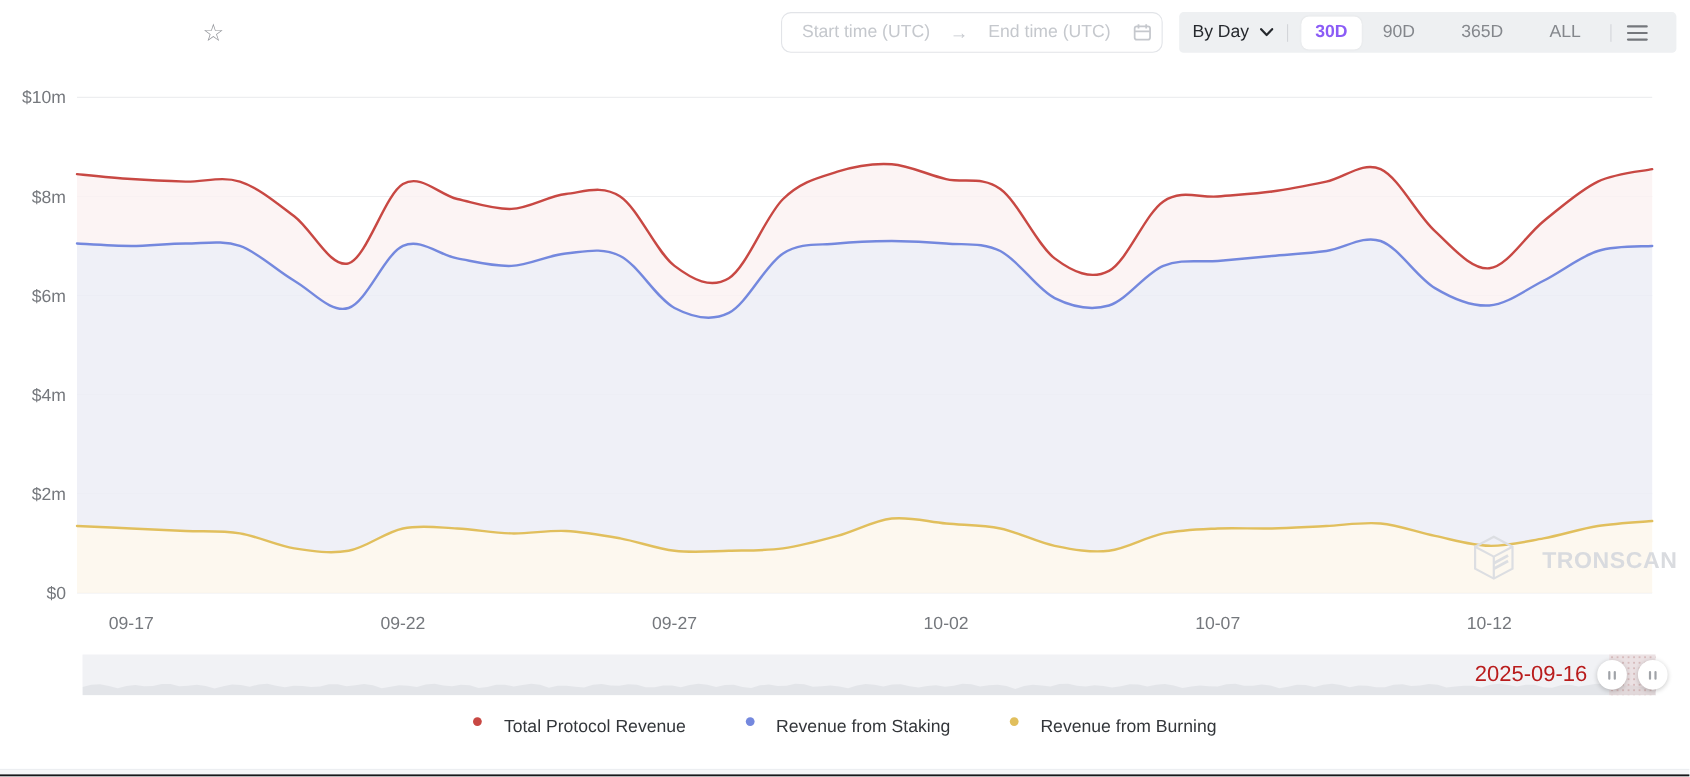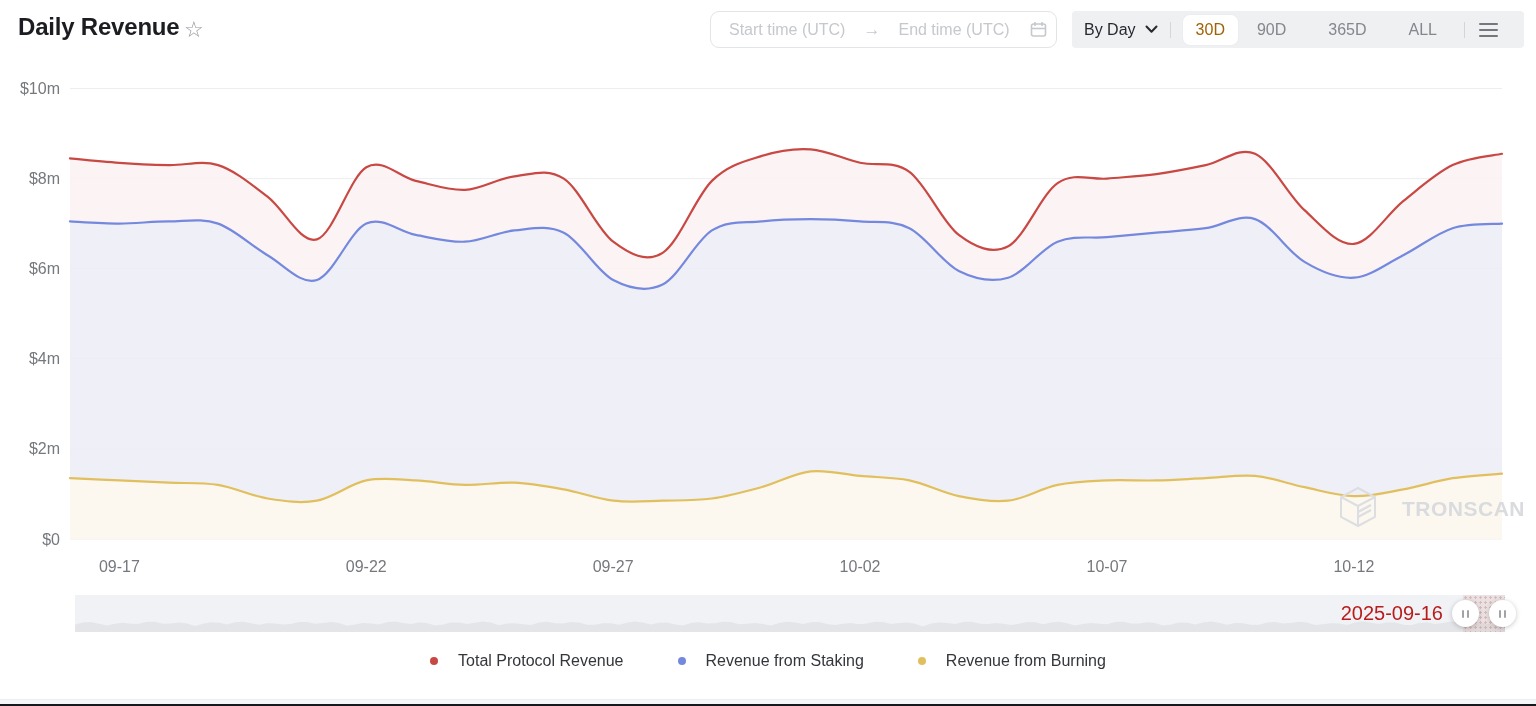--- a/index.html
+++ b/index.html
@@ -16,21 +16,21 @@
   .daterange .arrow { color:#c5c8cd; font-size:17px; margin:0 18px; }
   .daterange .cal { margin-left:auto; display:flex; }
 
   
   .controls { position:absolute; left:1072px; top:11px; width:452px; height:37px; background:#eef0f2; border-radius:4px; display:flex; align-items:center; padding:0 12px; }
   .gran { display:flex; align-items:center; cursor:pointer; }
   .gran-label { font-size:16px; color:#26292e; }
   .gran .chev { margin-left:9px; display:flex; }
   .vsep { width:1px; height:16px; background:#d3d5d9; margin:0 12px; }
   .range-btn { font-size:16px; color:#84878c; padding:6px 13px; border-radius:7px; cursor:pointer; white-space:nowrap; }
-  .range-btn.active { background:#ffffff; color:#a16207; box-shadow:0 0 2px rgba(0,0,0,0.05); }
+  .range-btn.active { background:#ffffff; color:#8b5cf6; box-shadow:0 0 2px rgba(0,0,0,0.05);font-weight:bold; }
   .burger { display:flex; flex-direction:column; gap:4px; cursor:pointer; padding:4px 2px; }
   .burger span { display:block; width:19px; height:2px; background:#74777c; border-radius:1px; }
 
   
   #chart { position:absolute; left:0; top:48px; }
 
   
   .watermark { position:absolute; left:1338px; top:486px; display:flex; align-items:center; gap:8px; pointer-events:none; }
   .wm-text { font-size:21px; font-weight:700; color:#d9dbdf; letter-spacing:0.5px;margin-left:16px; }
 
@@ -42,34 +42,33 @@
       background-color:rgba(222,186,186,0.30);
       background-image:radial-gradient(rgba(190,140,140,0.45) 1px, transparent 1.2px);
       background-size:5px 5px; }
   .dz-handle { position:absolute; top:5px; width:27px; height:27px; background:#fff; border-radius:50%;
       box-shadow:0 1px 5px rgba(0,0,0,0.22); display:flex; align-items:center; justify-content:center; gap:3px; cursor:ew-resize; }
   .dz-handle i { display:block; width:2px; height:8px; background:#a0a3a8; border-radius:1px; }
   .dz-handle.left { left:1377px; } .dz-handle.right { left:1414px; }
 
   
   .legend { position:absolute; left:0; top:652px; width:1536px; display:flex; justify-content:center; gap:54px; }
-  .legend-item { display:flex; align-items:center; gap:20px; cursor:pointer; }
+  .legend-item { display:flex; align-items:flex-start; gap:20px; cursor:pointer; }
   .legend-item .dot { width:8px; height:8px; border-radius:50%; }
   .legend-item .lbl { font-size:16px; color:#33363a; }
 
   
   .footer-strip { position:absolute; left:0; top:699px; width:1536px; height:7px; background:#f5f6f8; border-top:1px solid #eceef1; }
   .footer-line { position:absolute; left:0; top:704px; width:1536px; height:2px; background:#17181b; }
 </style>
 </head>
 <body>
 
 <div class="page">
 
-  <div class="header-title">Daily Revenue</div>
   <div class="star">☆</div>
 
   <div class="daterange">
     <span class="ph">Start time (UTC)</span>
     <span class="arrow">→</span>
     <span class="ph">End time (UTC)</span>
     <span class="cal">
       <svg width="19" height="19" viewBox="0 0 19 19" fill="none" stroke="#c5c8cd" stroke-width="1.6">
         <rect x="2.5" y="4" width="14" height="12" rx="2"></rect>
         <line x1="6" y1="2" x2="6" y2="6"></line>

